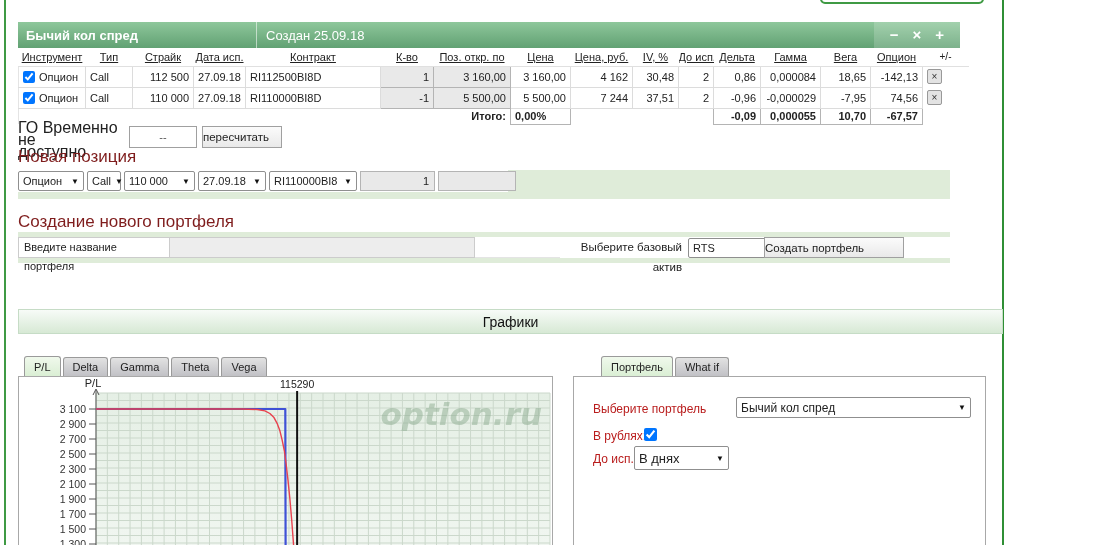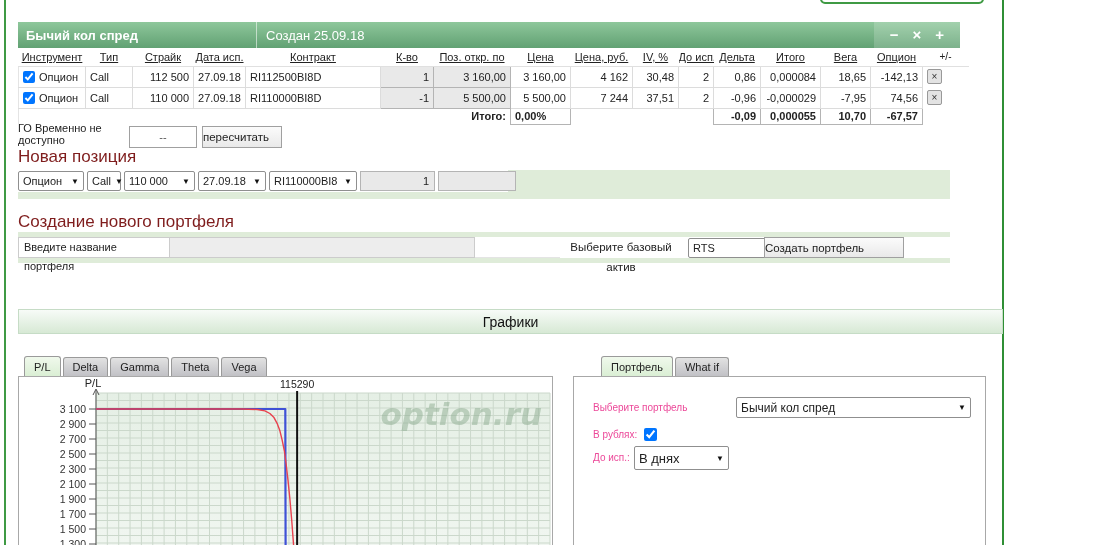--- a/index.html
+++ b/index.html
@@ -40,21 +40,21 @@
   tr.totals td { height:16px; border:none; font-weight:bold; }
   td.t-label { text-align:right; }
   td.t-pct { text-align:left; border:1px solid #b4b4b4 !important; }
   td.t-box { text-align:right; border-top:1px solid #b4b4b4 !important; border-bottom:1px solid #b4b4b4 !important; border-right:1px solid #b4b4b4 !important; }
   td.t-box.tb-first { border-left:1px solid #b4b4b4 !important; }
   .rowchk { width:12px; height:12px; vertical-align:-2px; margin-right:4px; }
   .xbtn { display:inline-block; width:15px; height:15px; line-height:13px; text-align:center;
     background:#e3e3e3; border:1px solid #999; border-radius:2px; color:#333; font-size:10px; cursor:pointer; }
 
   
-  .go-label { position:absolute; left:18px; top:122px; width:105px; font-size:11px; line-height:12px; }
+  .go-label { position:absolute; left:18px; top:122px; width:105px; font-size:16px; line-height:12px; }
   .go-input { position:absolute; left:129px; top:126px; width:68px; height:22px; border:1px solid #a0a0a0;
     text-align:center; color:#555; font-size:11px; font-family:"Liberation Sans",sans-serif; background:#fff; }
   .btn { background:linear-gradient(#fbfbfb,#e9e9e9); border:1px solid #a0a0a0; border-radius:0;
     font-size:11.5px; color:#222; text-align:left; cursor:pointer; font-family:"Liberation Sans",sans-serif; }
   .go-btn { position:absolute; left:202px; top:126px; width:80px; height:22px; }
 
   .h2 { position:absolute; left:18px; font-size:17px; color:#7f1d1d; font-weight:normal; }
 
   
   .np-strip-bg { position:absolute; left:508px; top:170px; width:442px; height:22px; background:#dfecd9; }
@@ -67,41 +67,41 @@
   .np-add { position:absolute; left:764px; top:172px; width:140px; height:19px; }
   .strip { position:absolute; left:18px; width:932px; background:#dfecd9; }
 
   
   .cp-row { position:absolute; left:18px; top:237px; height:21px; display:flex; align-items:center; }
   .cp-label { width:152px; height:21px; border:1px solid #ccc; line-height:19px; padding-left:5px;
     font-size:11px; background:#fff; }
   .cp-name { width:305px; height:21px; background:#ededed; border:1px solid #ccc; border-left:none;
     font-family:"Liberation Sans",sans-serif; font-size:11px; padding:0 4px; }
   .cp-gap { width:85px; height:21px; border-bottom:1px solid #e4e4e4; }
-  .cp-base-label { width:128px; height:21px; line-height:20px; text-align:center; padding-right:6px; font-size:11.5px; }
+  .cp-base-label { width:128px; height:21px; line-height:20px; text-align:right; padding-right:6px; font-size:11.5px; }
   .cp-create { position:absolute; left:764px; top:237px; width:140px; height:21px; }
 
   
   .charts-bar { position:absolute; left:18px; top:309px; width:985px; height:25px;
     background:linear-gradient(#f7fbf7,#d7e9d5); border:1px solid #c6dcc6;
     text-align:center; line-height:24px; font-size:14px; color:#111; }
 
   .tabs { position:absolute; display:flex; align-items:flex-end; height:21px; }
   .tab { height:20px; line-height:19px; padding:0 9px; font-size:11px; color:#222;
     background:linear-gradient(#e2e2e2,#bfbfc4); border:1px solid #9a9a9a; border-bottom:none;
     border-radius:3px 3px 0 0; margin-right:2px; cursor:pointer; }
   .tab.active { background:linear-gradient(#f0f9ec,#d9eed3); height:21px; line-height:20px; }
 
   .chart-panel { position:absolute; left:18px; top:376px; width:535px; height:300px;
     background:#fff; border:1px solid #a8a8a8; border-bottom:none; overflow:hidden; }
   .chart-panel svg { display:block; }
 
   .right-panel { position:absolute; left:573px; top:376px; width:413px; height:300px;
     background:#fff; border:1px solid #a8a8a8; border-bottom:none; }
-  .rp-label { position:absolute; font-size:10px; color:#ec4899; }
+  .rp-label { position:absolute; font-size:12px; color:#b91c1c; }
   .rp-select { position:absolute; font-size:12px; }
   .rp-chk { position:absolute; width:13px; height:13px; }
 </style>
 </head>
 <body>
 
 <div class="page">
 
   <div class="vline left"></div>
   <div class="vline right"></div>
@@ -144,21 +144,21 @@
         <th>Страйк</th>
         <th>Дата исп.</th>
         <th>Контракт</th>
         <th>К-во</th>
         <th>Поз. откр. по</th>
         <th>Цена</th>
         <th>Цена, руб.</th>
         <th>IV, %</th>
         <th>До исп.</th>
         <th>Дельта</th>
-        <th>Итого</th>
+        <th>Гамма</th>
         <th>Вега</th>
         <th>Опцион</th>
         <th class="nound">+/-</th>
       </tr>
     </thead>
     <tbody>
       <tr>
         <td class="l"><input type="checkbox" class="rowchk" checked="" style=""><span>Опцион</span></td>
         <td class="l">Call</td>
         <td class="r">112 500</td>

